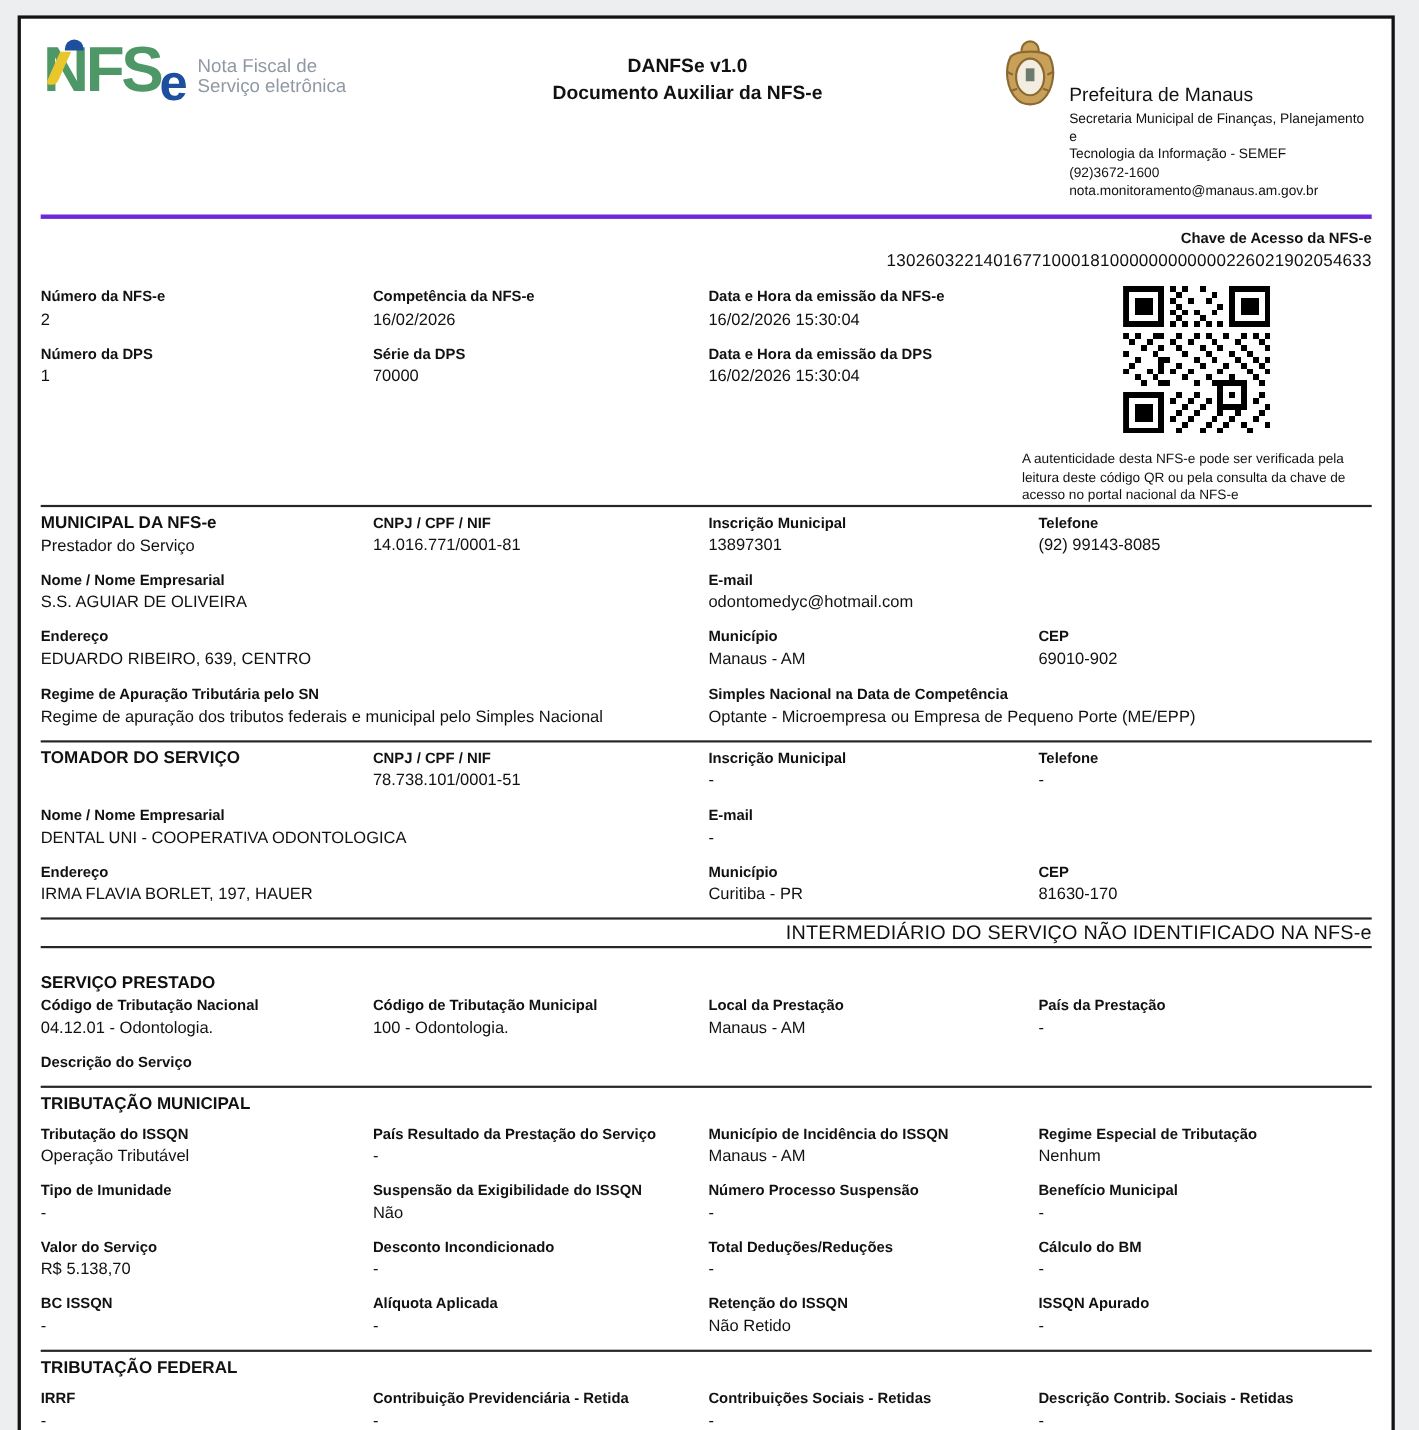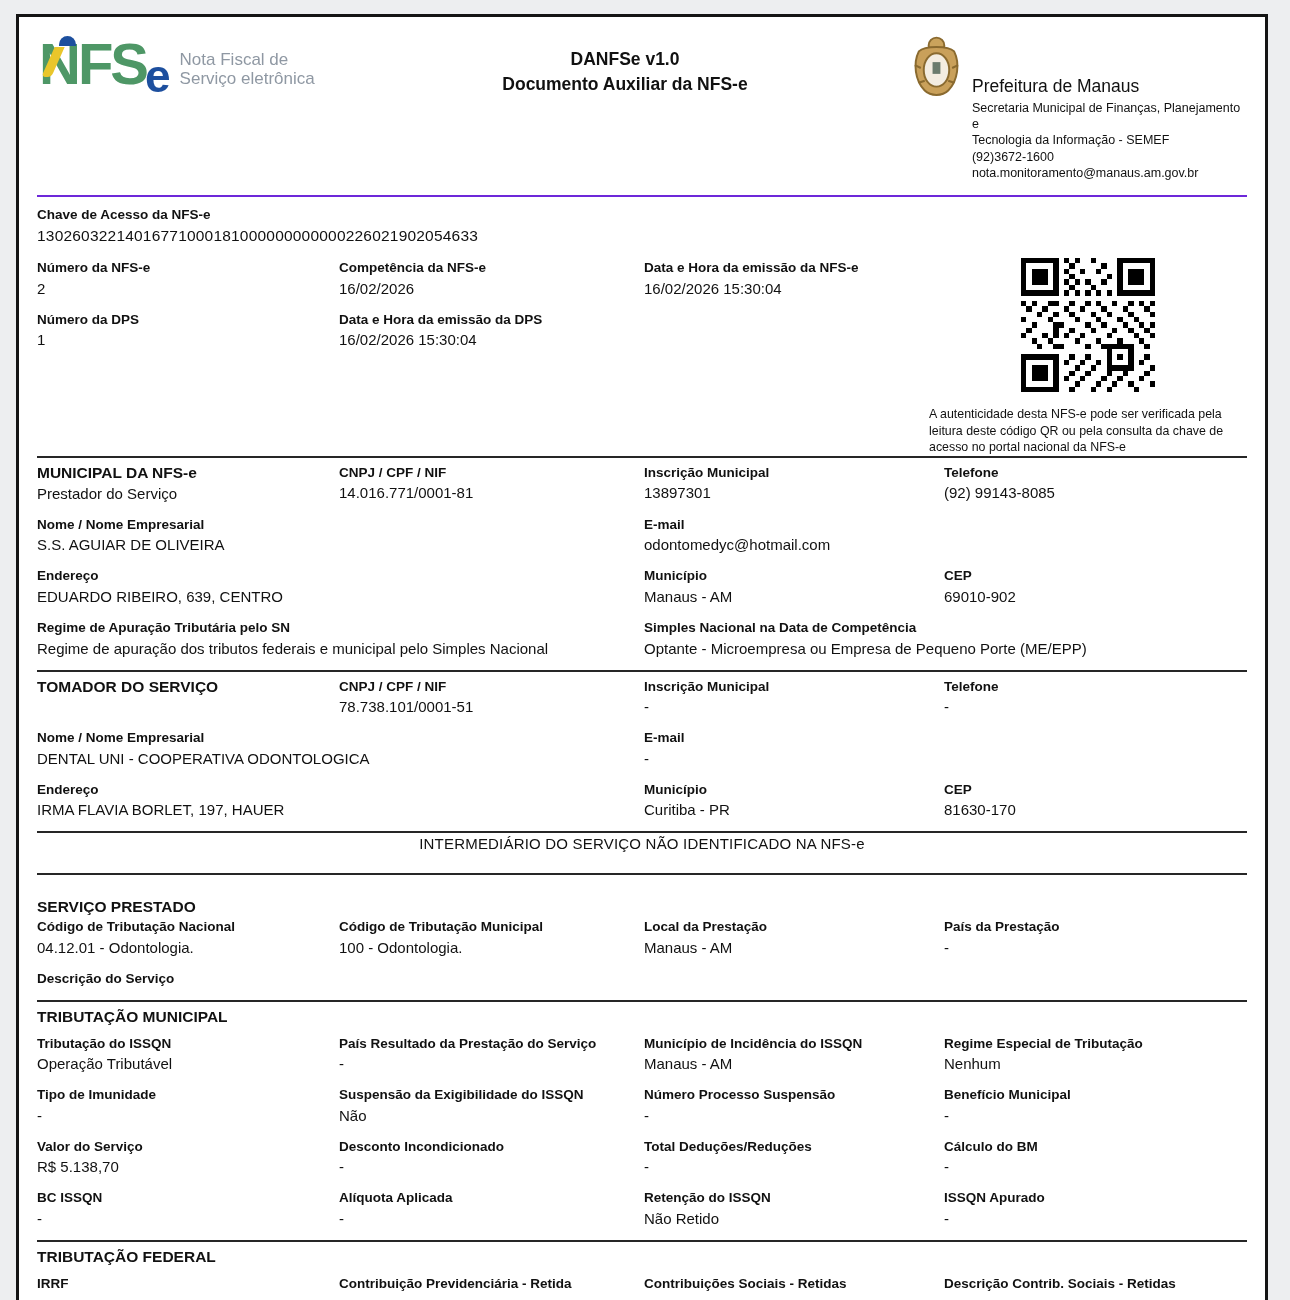--- a/index.html
+++ b/index.html
@@ -3,21 +3,21 @@
 <meta charset="utf-8">
 <style>
   * { box-sizing: border-box; margin: 0; padding: 0; }
   html, body { width: 1290px; height: 1300px; overflow: hidden; }
   body { background: #edeef0; font-family: "Liberation Sans", sans-serif; color: #111; }
   .doc {
     position: absolute; left: 16px; top: 14px; width: 1252px; height: 1420px;
     background: #fff; border: 3px solid #141414; padding: 8px 18px 0 18px;
   }
   
-  .hdr { display: flex; align-items: flex-start; padding: 10px 2px 14px 2px; border-bottom: 2px solid #6d28d9; }
+  .hdr { display: flex; align-items: flex-start; padding: 10px 2px 14px 2px; border-bottom: 4px solid #6d28d9; }
   .logo-wrap { width: 300px; display: flex; align-items: flex-start; }
   .logo-letters { position: relative; line-height: 1; white-space: nowrap; }
   .logo-nfs { font-size: 58px; font-weight: bold; color: #4e9766; letter-spacing: -3px; }
   .logo-e { font-size: 46px; font-weight: bold; color: #1d4f9e; margin-left: -1px; position: relative; top: 8px; }
   .logo-accent-yellow { position: absolute; left: 9px; top: 12px; width: 10px; height: 30px;
     background: #e9c62b; transform: skewX(-24deg); border-radius: 0 0 4px 4px; }
   .logo-accent-blue { position: absolute; left: 20px; top: 1px; width: 17px; height: 10px;
     background: #1d4f9e; border-radius: 9px 9px 0 0; }
   .logo-tagline { color: #8f98a3; font-size: 17px; line-height: 1.1; padding-top: 16px; margin-left: 9px; }
   .title-wrap { flex: 1; text-align: center; font-weight: bold; font-size: 17.5px; line-height: 1.4; padding-top: 12px; }
@@ -26,36 +26,36 @@
   .muni-name { font-size: 17.5px; margin-bottom: 2px; }
   
   .lbl { font-weight: bold; font-size: 13.5px; line-height: 1.45; }
   .val { font-size: 15px; line-height: 1.4; }
   .f { margin-bottom: 11px; padding-right: 14px; }
   .g3i { display: grid; grid-template-columns: 302px 305px 1fr; }
   .g4 { display: grid; grid-template-columns: 302px 305px 300px 1fr; }
   .span2 { grid-column: span 2; }
   .span4 { grid-column: span 4; }
   
-  .chave { margin: 8px 0 10px 0; }
+  .chave { margin: 8px 0 10px 0; text-align: right; }
   .chave .val { font-size: 15.5px; letter-spacing: 0.2px; }
   .ident-flex { display: flex; }
   .ident-left { flex: 1; padding-top: 2px; }
   .qr-box { width: 318px; padding-top: 2px; }
   .qr-svg-wrap { text-align: center; }
   .qr-caption { font-size: 12.4px; line-height: 1.33; margin-top: 10px; }
   
   .sect { border-top: 2px solid #262626; padding-top: 5px; }
   .sect-title { font-weight: bold; font-size: 15.5px; line-height: 1.3; }
   .sect-sub { font-size: 15px; line-height: 1.4; }
   .sect .g4 { margin-top: 7px; }
   .sect .g4.tight { margin-top: 0; }
   .title-cell { padding-right: 10px; }
-  .banner { border-top: 2px solid #262626; border-bottom: 2px solid #262626; text-align: center;
-    font-size: 15px; padding: 2px 0 21px 0; letter-spacing: 0.2px; }
+  .banner { border-top: 2px solid #262626; border-bottom: 2px solid #262626; text-align: right;
+    font-size: 18px; padding: 2px 0 1px 0; letter-spacing: 0.2px; }
 </style>
 </head>
 <body>
 
 <div class="doc">
 
   <div class="hdr">
     <div class="logo-wrap">
       <div class="logo-letters">
         <span class="logo-nfs">NFS</span><span class="logo-e">e</span>
@@ -107,20 +107,24 @@
         </div>
         <div class="f">
           <div class="lbl">Data e Hora da emissão da NFS-e</div>
           <div class="val">16/02/2026 15:30:04</div>
         </div>
       </div>
       <div class="g3i">
         <div class="f">
           <div class="lbl">Número da DPS</div>
           <div class="val">1</div>
+        </div>
+        <div class="f">
+          <div class="lbl">Série da DPS</div>
+          <div class="val">70000</div>
         </div>
         <div class="f">
           <div class="lbl">Data e Hora da emissão da DPS</div>
           <div class="val">16/02/2026 15:30:04</div>
         </div>
       </div>
     </div>
     <div class="qr-box">
       <div class="qr-svg-wrap">
         <svg width="134" height="134" viewBox="0 0 25 25" shape-rendering="crispEdges">

